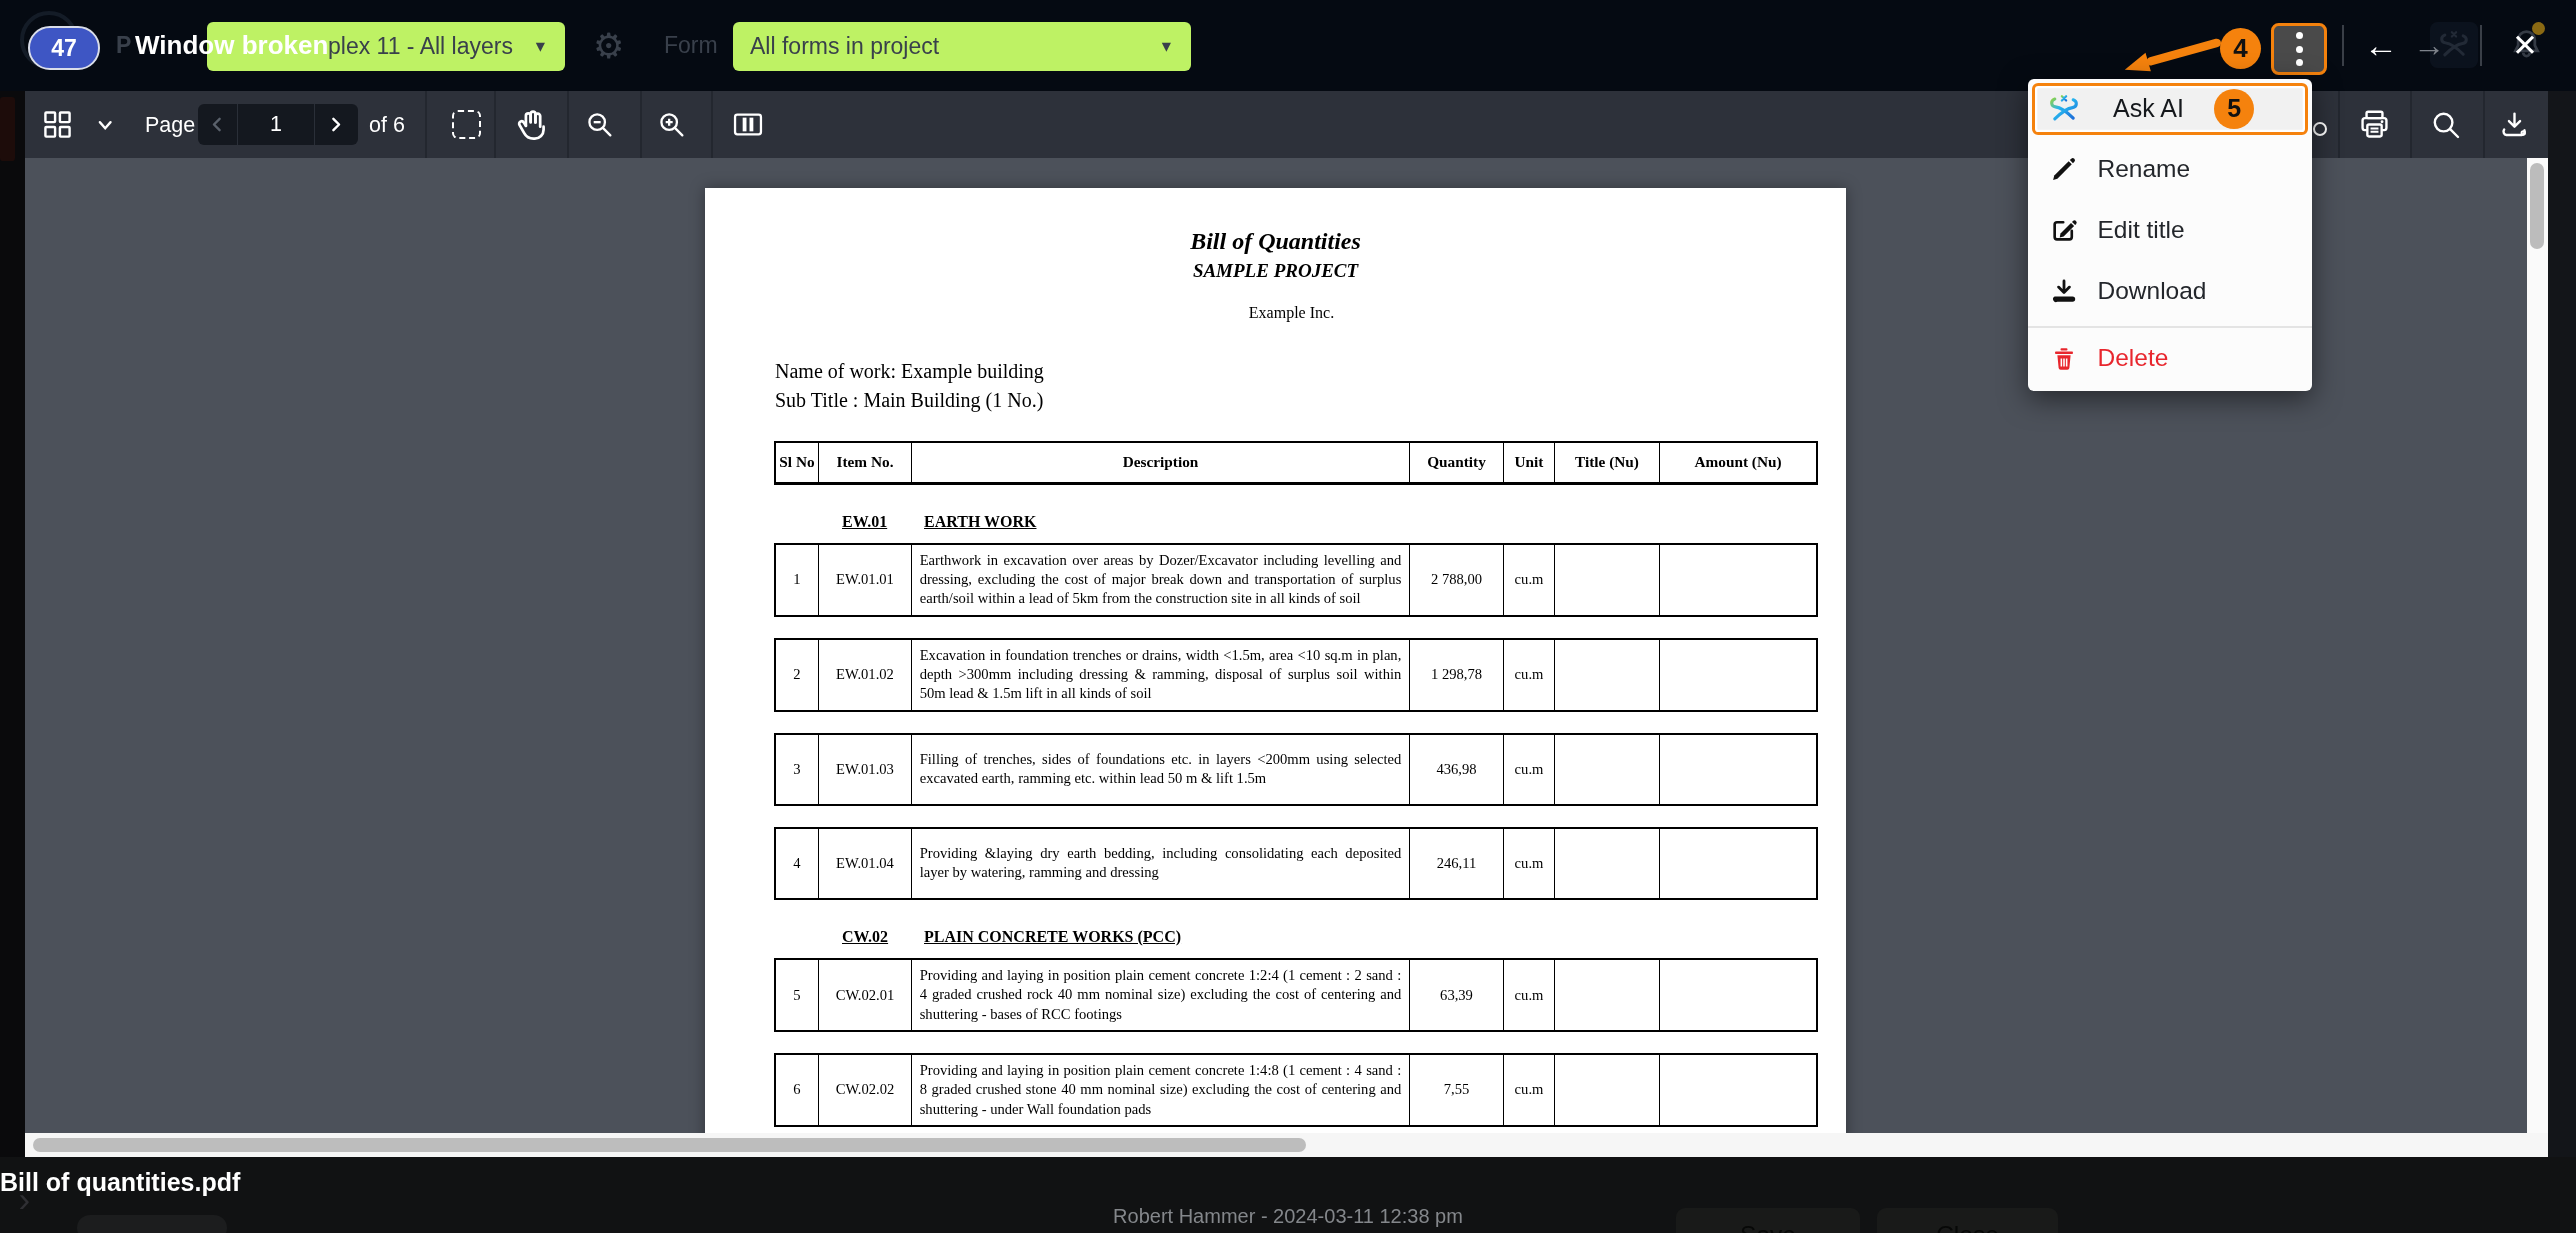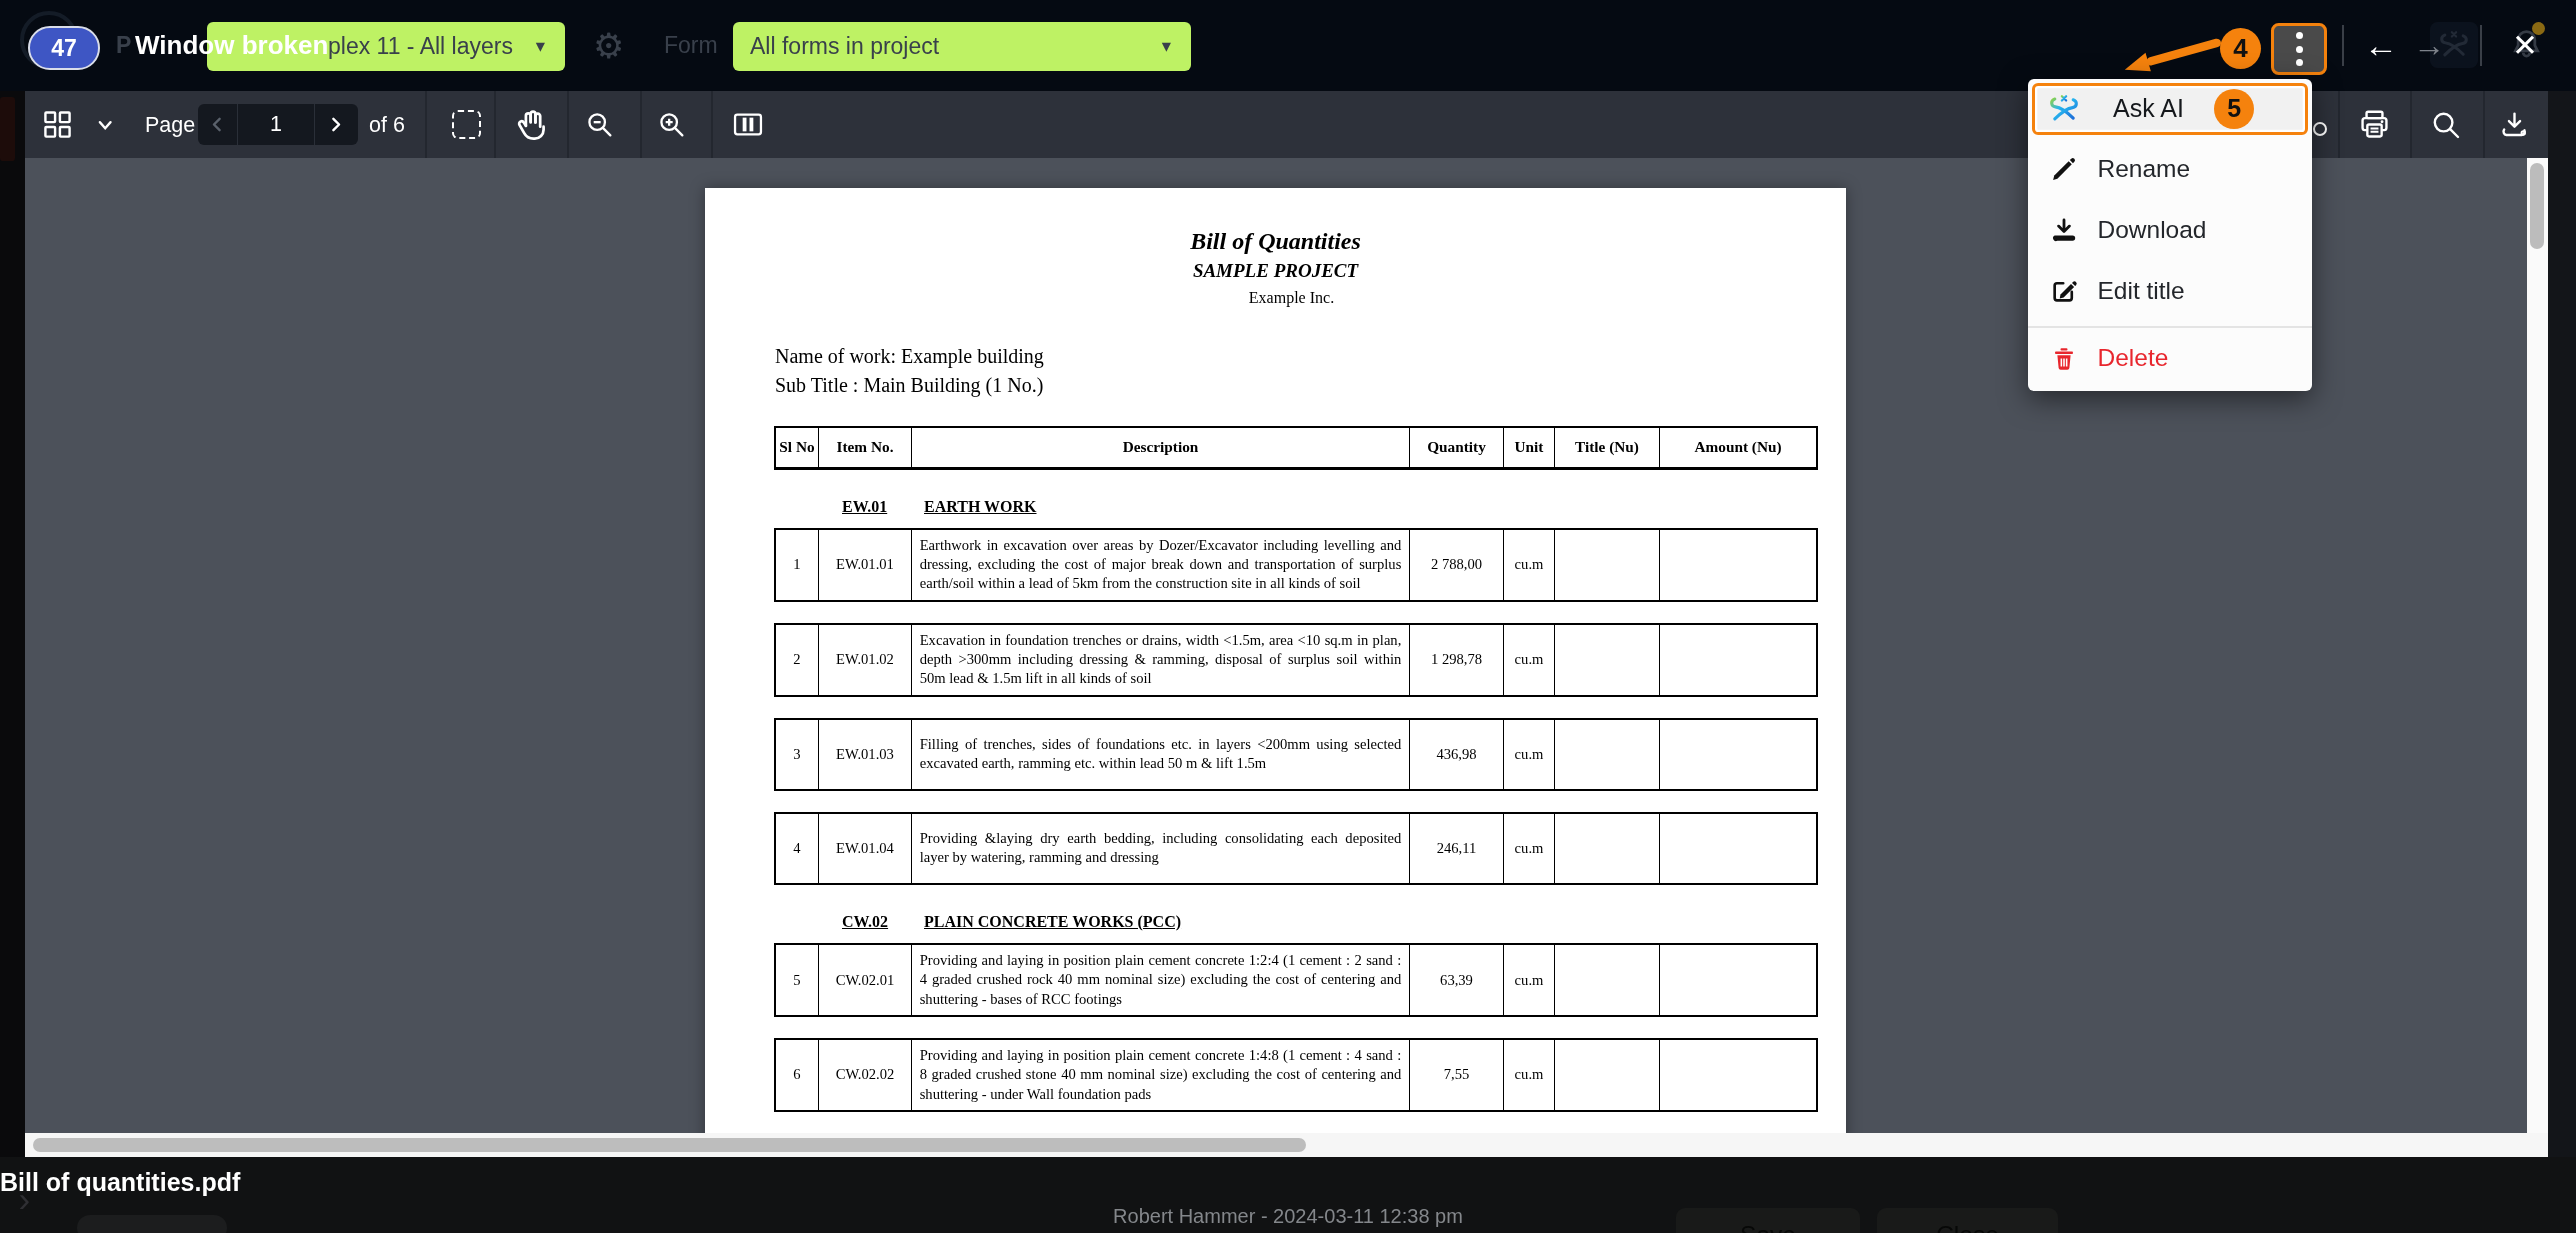--- a/index.html
+++ b/index.html
@@ -84,21 +84,21 @@
   .hthumb { position:absolute; left:7.7px; top:4.6px; width:1273px; height:14.6px; background:#bdbdbd;
             border-radius:7.7px; cursor:grab; }
   .side-strip-l { position:absolute; left:0; top:91px; width:25px; height:1066px; background:#0a0a0c; }
   .side-strip-l i { position:absolute; left:0; top:6.1px; width:15.3px; height:64px; background:#1d0c0a;
                     display:block; border-radius:3.1px; }
   .side-strip-r { position:absolute; left:2548px; top:91px; width:28px; height:1066px; background:#131519; }
 
   
   .doc-title { margin-top:40px; text-align:center; font-size:24px; font-weight:bold; font-style:italic; }
   .doc-subtitle { margin-top:4.6px; text-align:center; font-size:19px; font-weight:bold; font-style:italic; }
-  .doc-company { margin-top:7px; text-align:center; font-size:16px;padding-left:32px; }
+  .doc-company { margin-top:22px; text-align:center; font-size:16px;padding-left:32px; }
   .doc-left { margin:35px 0 0 70px; font-size:20px; font-weight:normal; line-height:1.45; }
   .boq { margin:26px 0 0 69px; width:1044px; }
   .boq-head { display:grid; grid-template-columns:42px 93px 498px 94px 51px 105px 1fr;
               border:2.3px solid #000; border-bottom-width:3.8px; height:44px; }
   .boq-head .hc { display:flex; align-items:center; justify-content:center; font-weight:bold;
                   font-size:15.3px; border-left:1.5px solid #000; }
   .boq-head .hc:first-child { border-left:none; }
   .sec-h { margin:28px 0 12.3px 68px; font-size:16px; font-weight:bold; }
   .sec-code { text-decoration:underline; display:inline-block; min-width:54px; margin-right:28px; }
   .sec-title { text-decoration:underline; }
@@ -405,35 +405,35 @@
     <div class="menu-item">
       <svg width="28" height="28" viewBox="0 0 36 36">
         <path fill="#111" d="M5.5 26.5 L4 32 9.5 30.5 28 12 24 8 Z"></path>
         <path fill="#111" d="M25.5 6.5 l4 4 1.8 -1.8 a2.83 2.83 0 0 0 -4 -4 Z"></path>
       </svg>
       <span class="mi-label">Rename</span>
     </div>
 
     <div class="menu-item">
       <svg width="28" height="28" viewBox="0 0 36 36">
+        <path d="M17 8 H9 a3 3 0 0 0 -3 3 v16 a3 3 0 0 0 3 3 h16 a3 3 0 0 0 3 -3 v-8" fill="none" stroke="#111" stroke-width="3.4" stroke-linecap="round"></path>
+        <path fill="#111" d="M13.5 22.5 L12.5 27.5 17.5 26.5 31 13 27 9 Z"></path>
+        <path fill="#111" d="M28.3 7.7 l4 4 1.2 -1.2 a2.83 2.83 0 0 0 -4 -4 Z"></path>
+      </svg>
+      <span class="mi-label">Edit title</span>
+    </div>
+
+    <div class="menu-item">
+      <svg width="28" height="28" viewBox="0 0 36 36">
         <g stroke="#111" stroke-width="3.6" fill="none" stroke-linecap="round" stroke-linejoin="round">
           <path d="M18 5 v14 M11 13 l7 7 7 -7"></path>
         </g>
         <path fill="#111" d="M6 25 h23 a3.4 3.4 0 0 1 0 6.8 H9.5 A3.7 3.7 0 0 1 6 25 Z"></path>
       </svg>
       <span class="mi-label">Download</span>
-    </div>
-
-    <div class="menu-item">
-      <svg width="28" height="28" viewBox="0 0 36 36">
-        <path d="M17 8 H9 a3 3 0 0 0 -3 3 v16 a3 3 0 0 0 3 3 h16 a3 3 0 0 0 3 -3 v-8" fill="none" stroke="#111" stroke-width="3.4" stroke-linecap="round"></path>
-        <path fill="#111" d="M13.5 22.5 L12.5 27.5 17.5 26.5 31 13 27 9 Z"></path>
-        <path fill="#111" d="M28.3 7.7 l4 4 1.2 -1.2 a2.83 2.83 0 0 0 -4 -4 Z"></path>
-      </svg>
-      <span class="mi-label">Edit title</span>
     </div>
 
     <div class="menu-div"></div>
 
     <div class="menu-item mi-delete">
       <svg width="28" height="28" viewBox="0 0 36 36">
         <g fill="#E8262D">
           <rect x="6.5" y="9.5" width="23" height="3.4" rx="1"></rect>
           <rect x="13.5" y="5.5" width="9" height="3" rx="1.4"></rect>
           <path d="M9.5 14.5 h17 l-1.6 16.2 a2.6 2.6 0 0 1 -2.6 2.3 h-8.6 a2.6 2.6 0 0 1 -2.6 -2.3 Z"></path>

